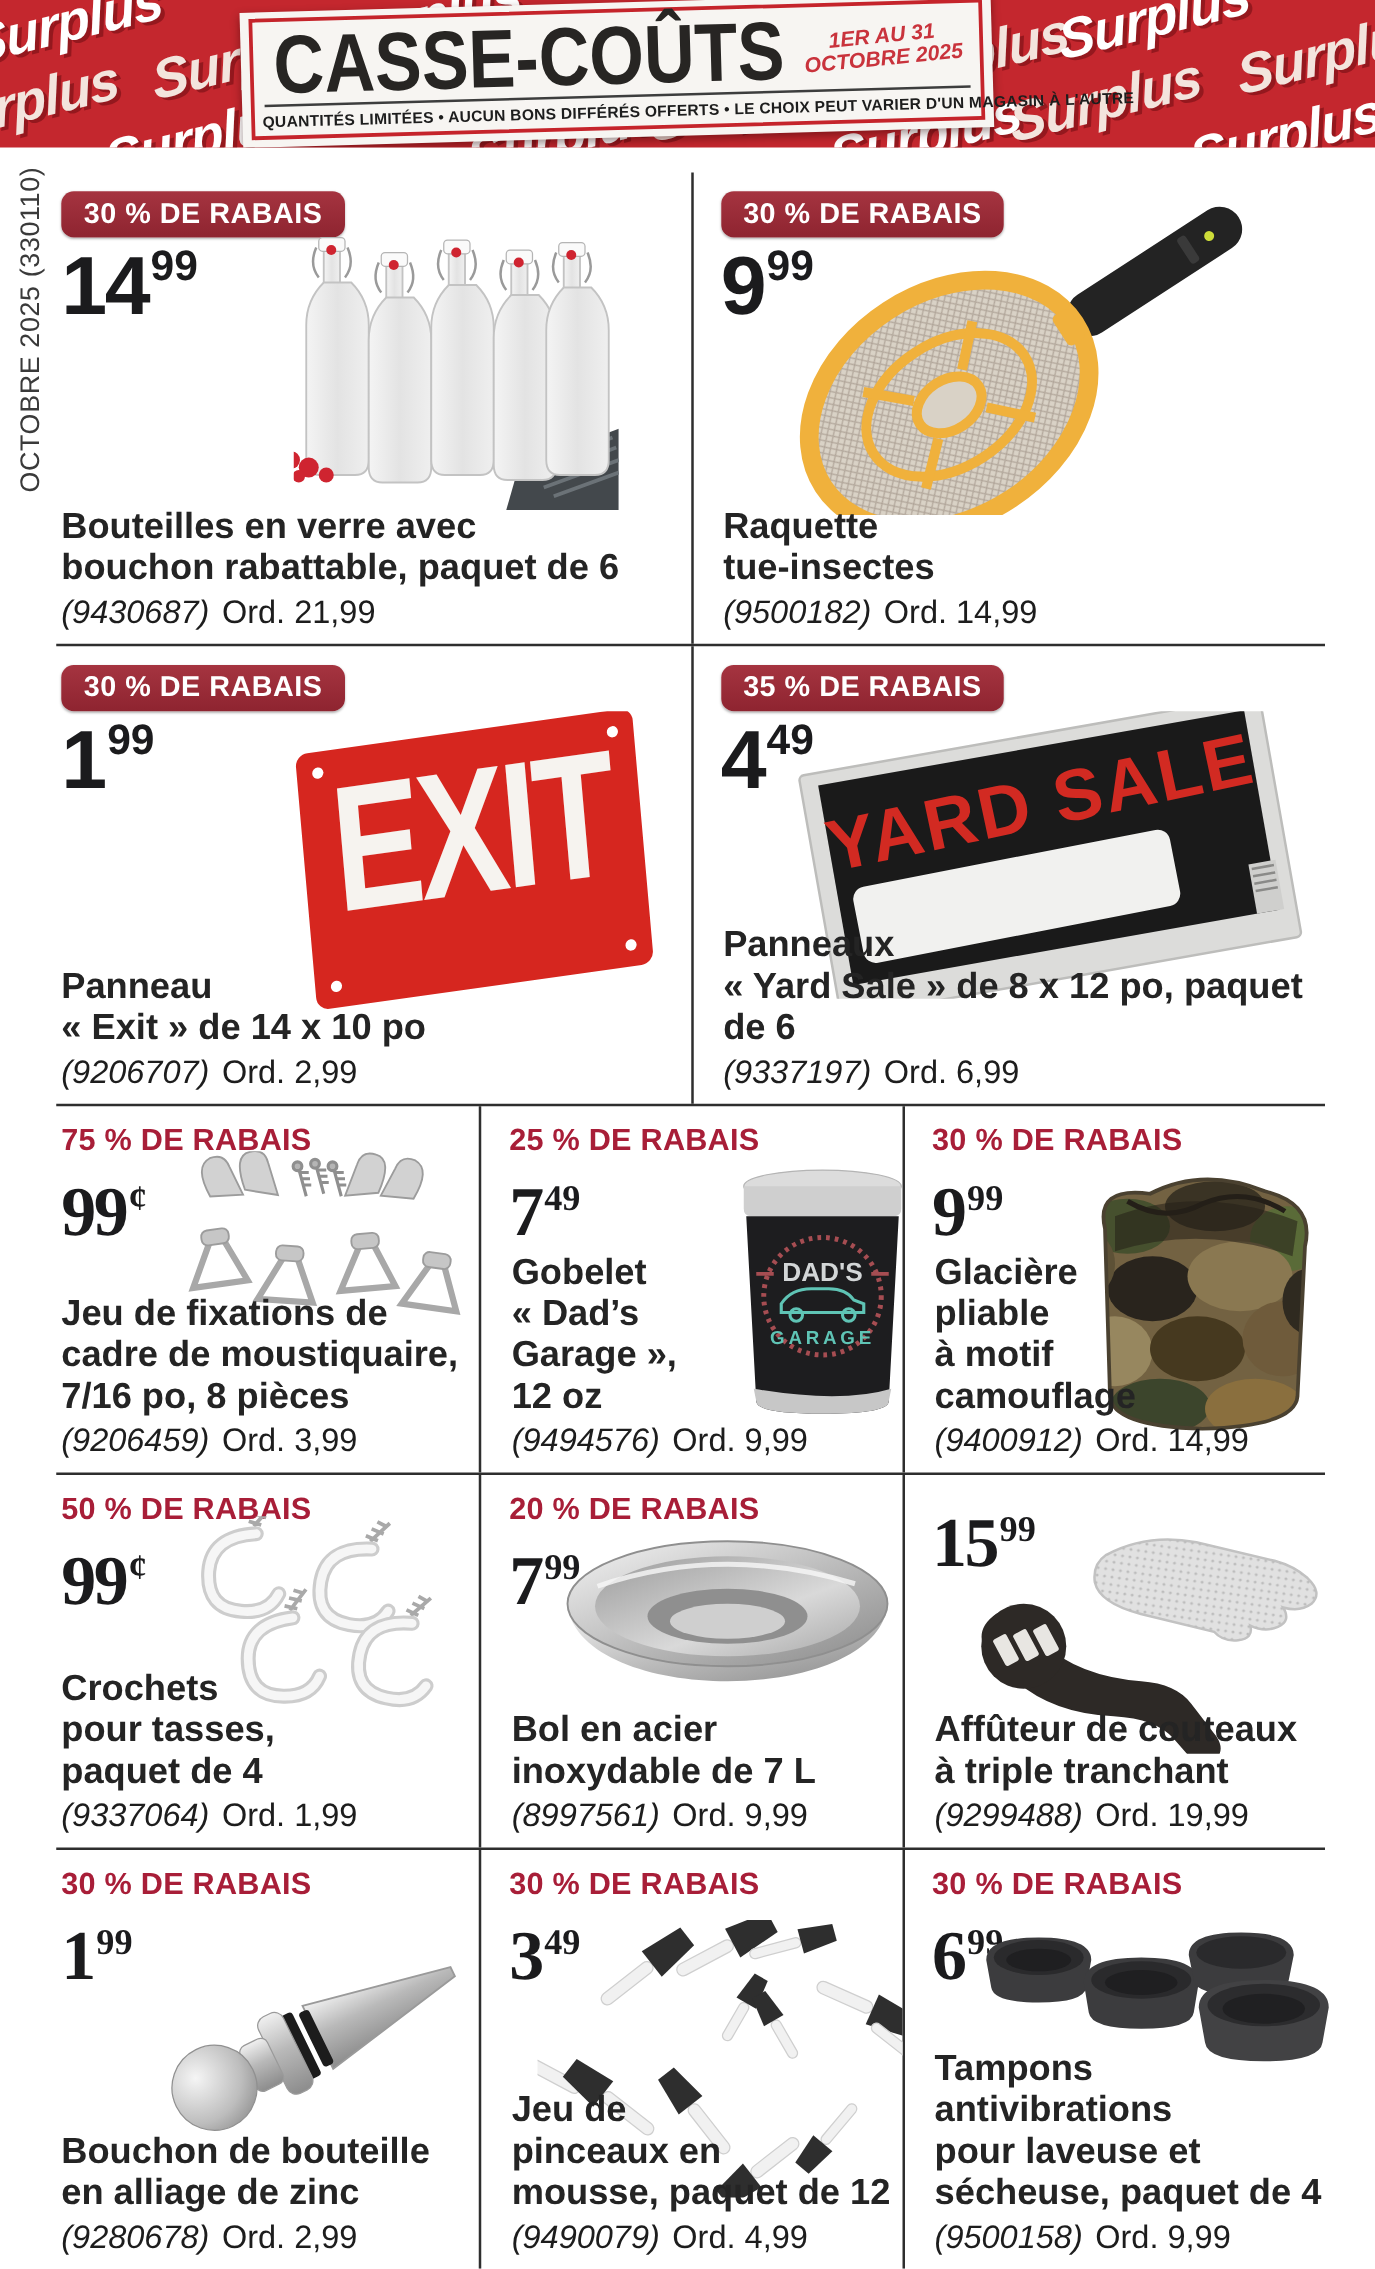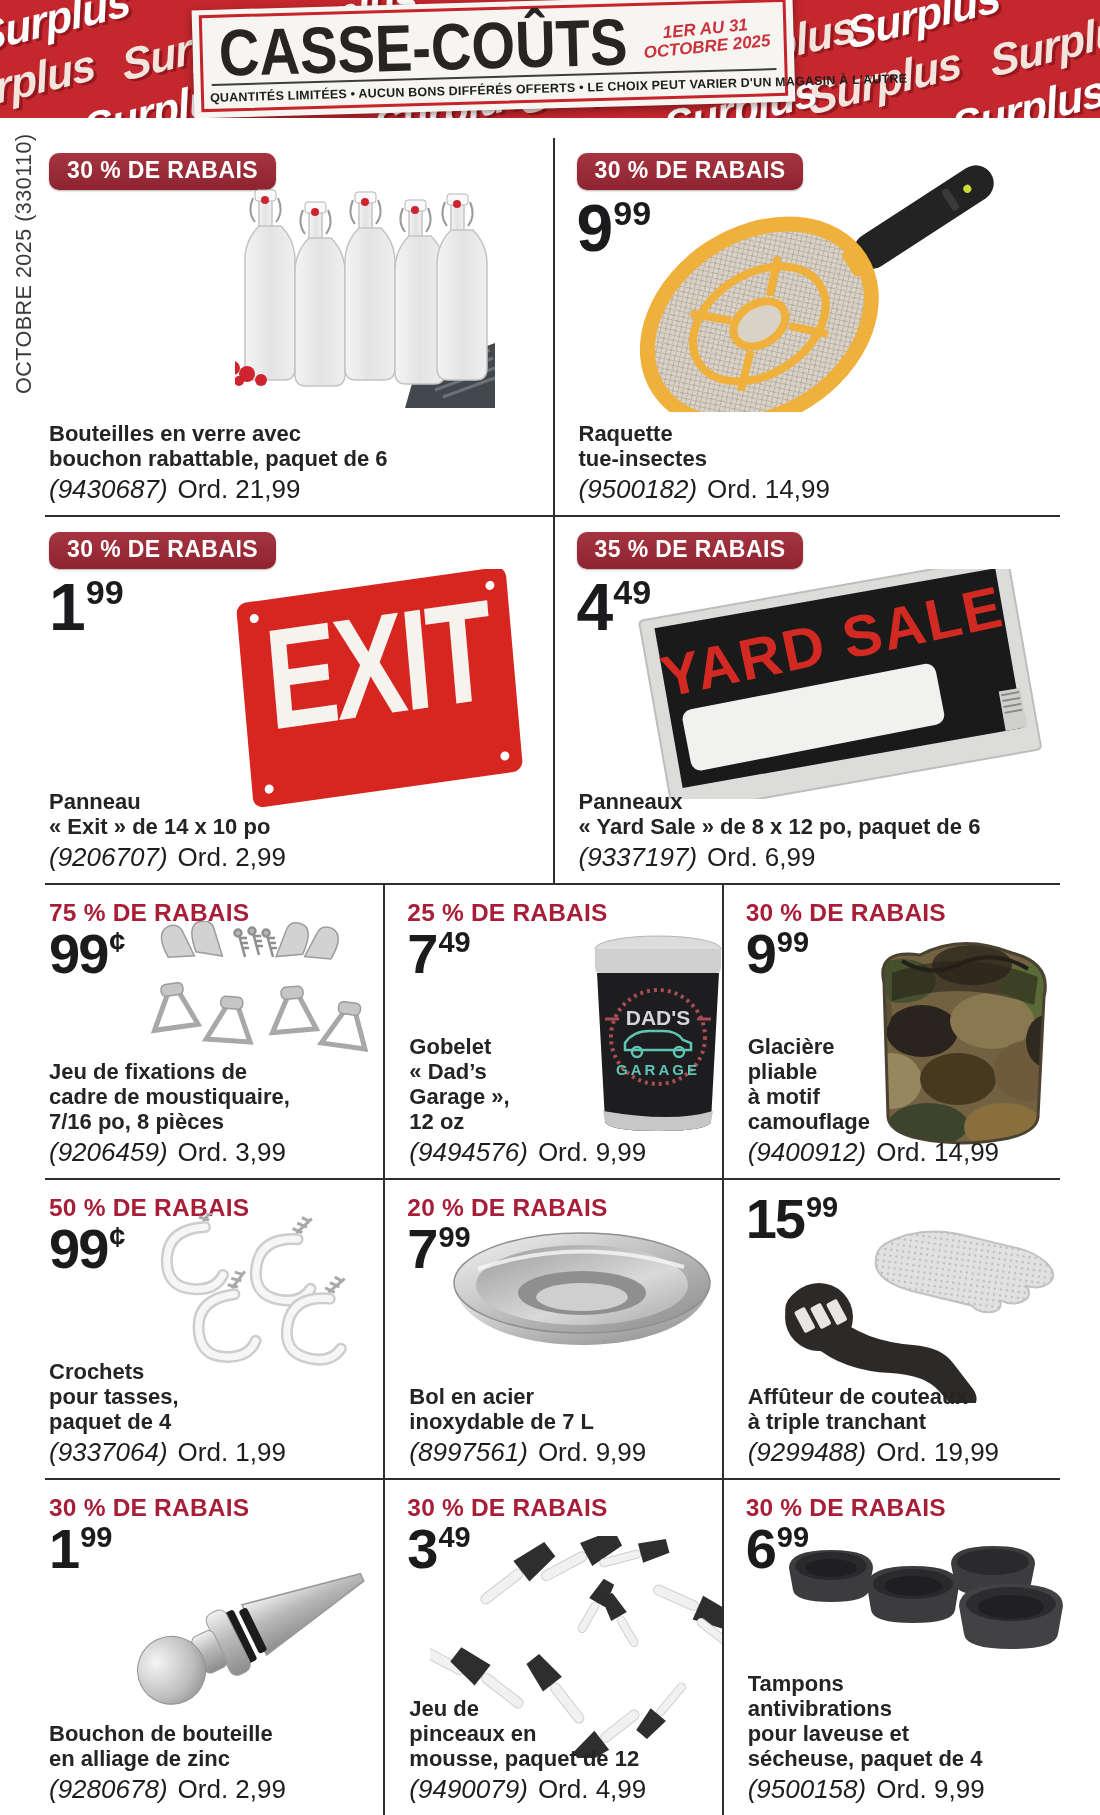--- a/index.html
+++ b/index.html
@@ -58,27 +58,27 @@
     font-weight:700;font-size:23px;padding:4px 18px 6px 18px;border-radius:10px;
     letter-spacing:.4px;box-shadow:0 1px 2px rgba(0,0,0,.3);margin:3px 0 2px 0;white-space:nowrap;
   }
   .badge-text{
     color:#a81e38;font-weight:700;font-size:24.5px;letter-spacing:.2px;margin:2px 0 0 0;white-space:nowrap;
   }
   
   .price{color:#1b1b1d;font-weight:700;line-height:.85;letter-spacing:-2px;margin:8px 0 0 0;}
   .price .p-main{font-size:66px;}
   .price .p-sup{font-size:34px;vertical-align:top;position:relative;top:-1px;margin-left:2px;letter-spacing:0;}
-  .price-sm{margin-top:3px;}
+  .price-sm{margin-top:20px;font-family:Liberation Serif, serif;}
   .price-sm .p-main{font-size:56px;}
   .price-sm .p-sup{font-size:29px;top:0px;}
   
   .pbody{position:absolute;left:4px;bottom:10px;z-index:3;}
   .cell + .cell .pbody{left:24px;}
-  .ptitle{font-size:22px;font-weight:700;color:#242424;line-height:1.14;white-space:pre-line;}
+  .ptitle{font-size:29px;font-weight:700;color:#242424;line-height:1.14;white-space:pre-line;}
   .pmeta{font-size:26px;color:#1d1d1d;margin-top:3px;}
   .pmeta .sku{font-style:italic;}
   .pmeta .ord{margin-left:10px;}
   .pimg{position:absolute;z-index:1;}
   .img1{left:190px;top:40px;}
   .img2{left:30px;top:4px;}
   .img3{left:190px;top:52px;}
   .img4{left:80px;top:52px;}
   .img5{left:92px;top:36px;}
   .img6{left:198px;top:48px;}
@@ -127,20 +127,21 @@
   </div>
 </div>
 
 <div class="side-label">OCTOBRE 2025 (330110)</div>
 
 <div class="content">
 
   <div class="row row2 r1">
     <div class="cell">
       <div><span class="badge-pill">30 % DE RABAIS</span></div>
+      <div class="price"><span class="p-main">14</span><span class="p-sup">99</span></div>
       <svg class="pimg img1" width="260" height="230" viewBox="0 0 260 230">
         <defs>
           <linearGradient id="glass" x1="0" y1="0" x2="1" y2="0">
             <stop offset="0" stop-color="#f4f4f4"></stop>
               <stop offset=".5" stop-color="#e3e3e3"></stop>
               <stop offset="1" stop-color="#efefef"></stop>
           </linearGradient>
         </defs>
         <g>
           <polygon points="180,195 260,165 260,230 170,230" fill="#43484c"></polygon>

